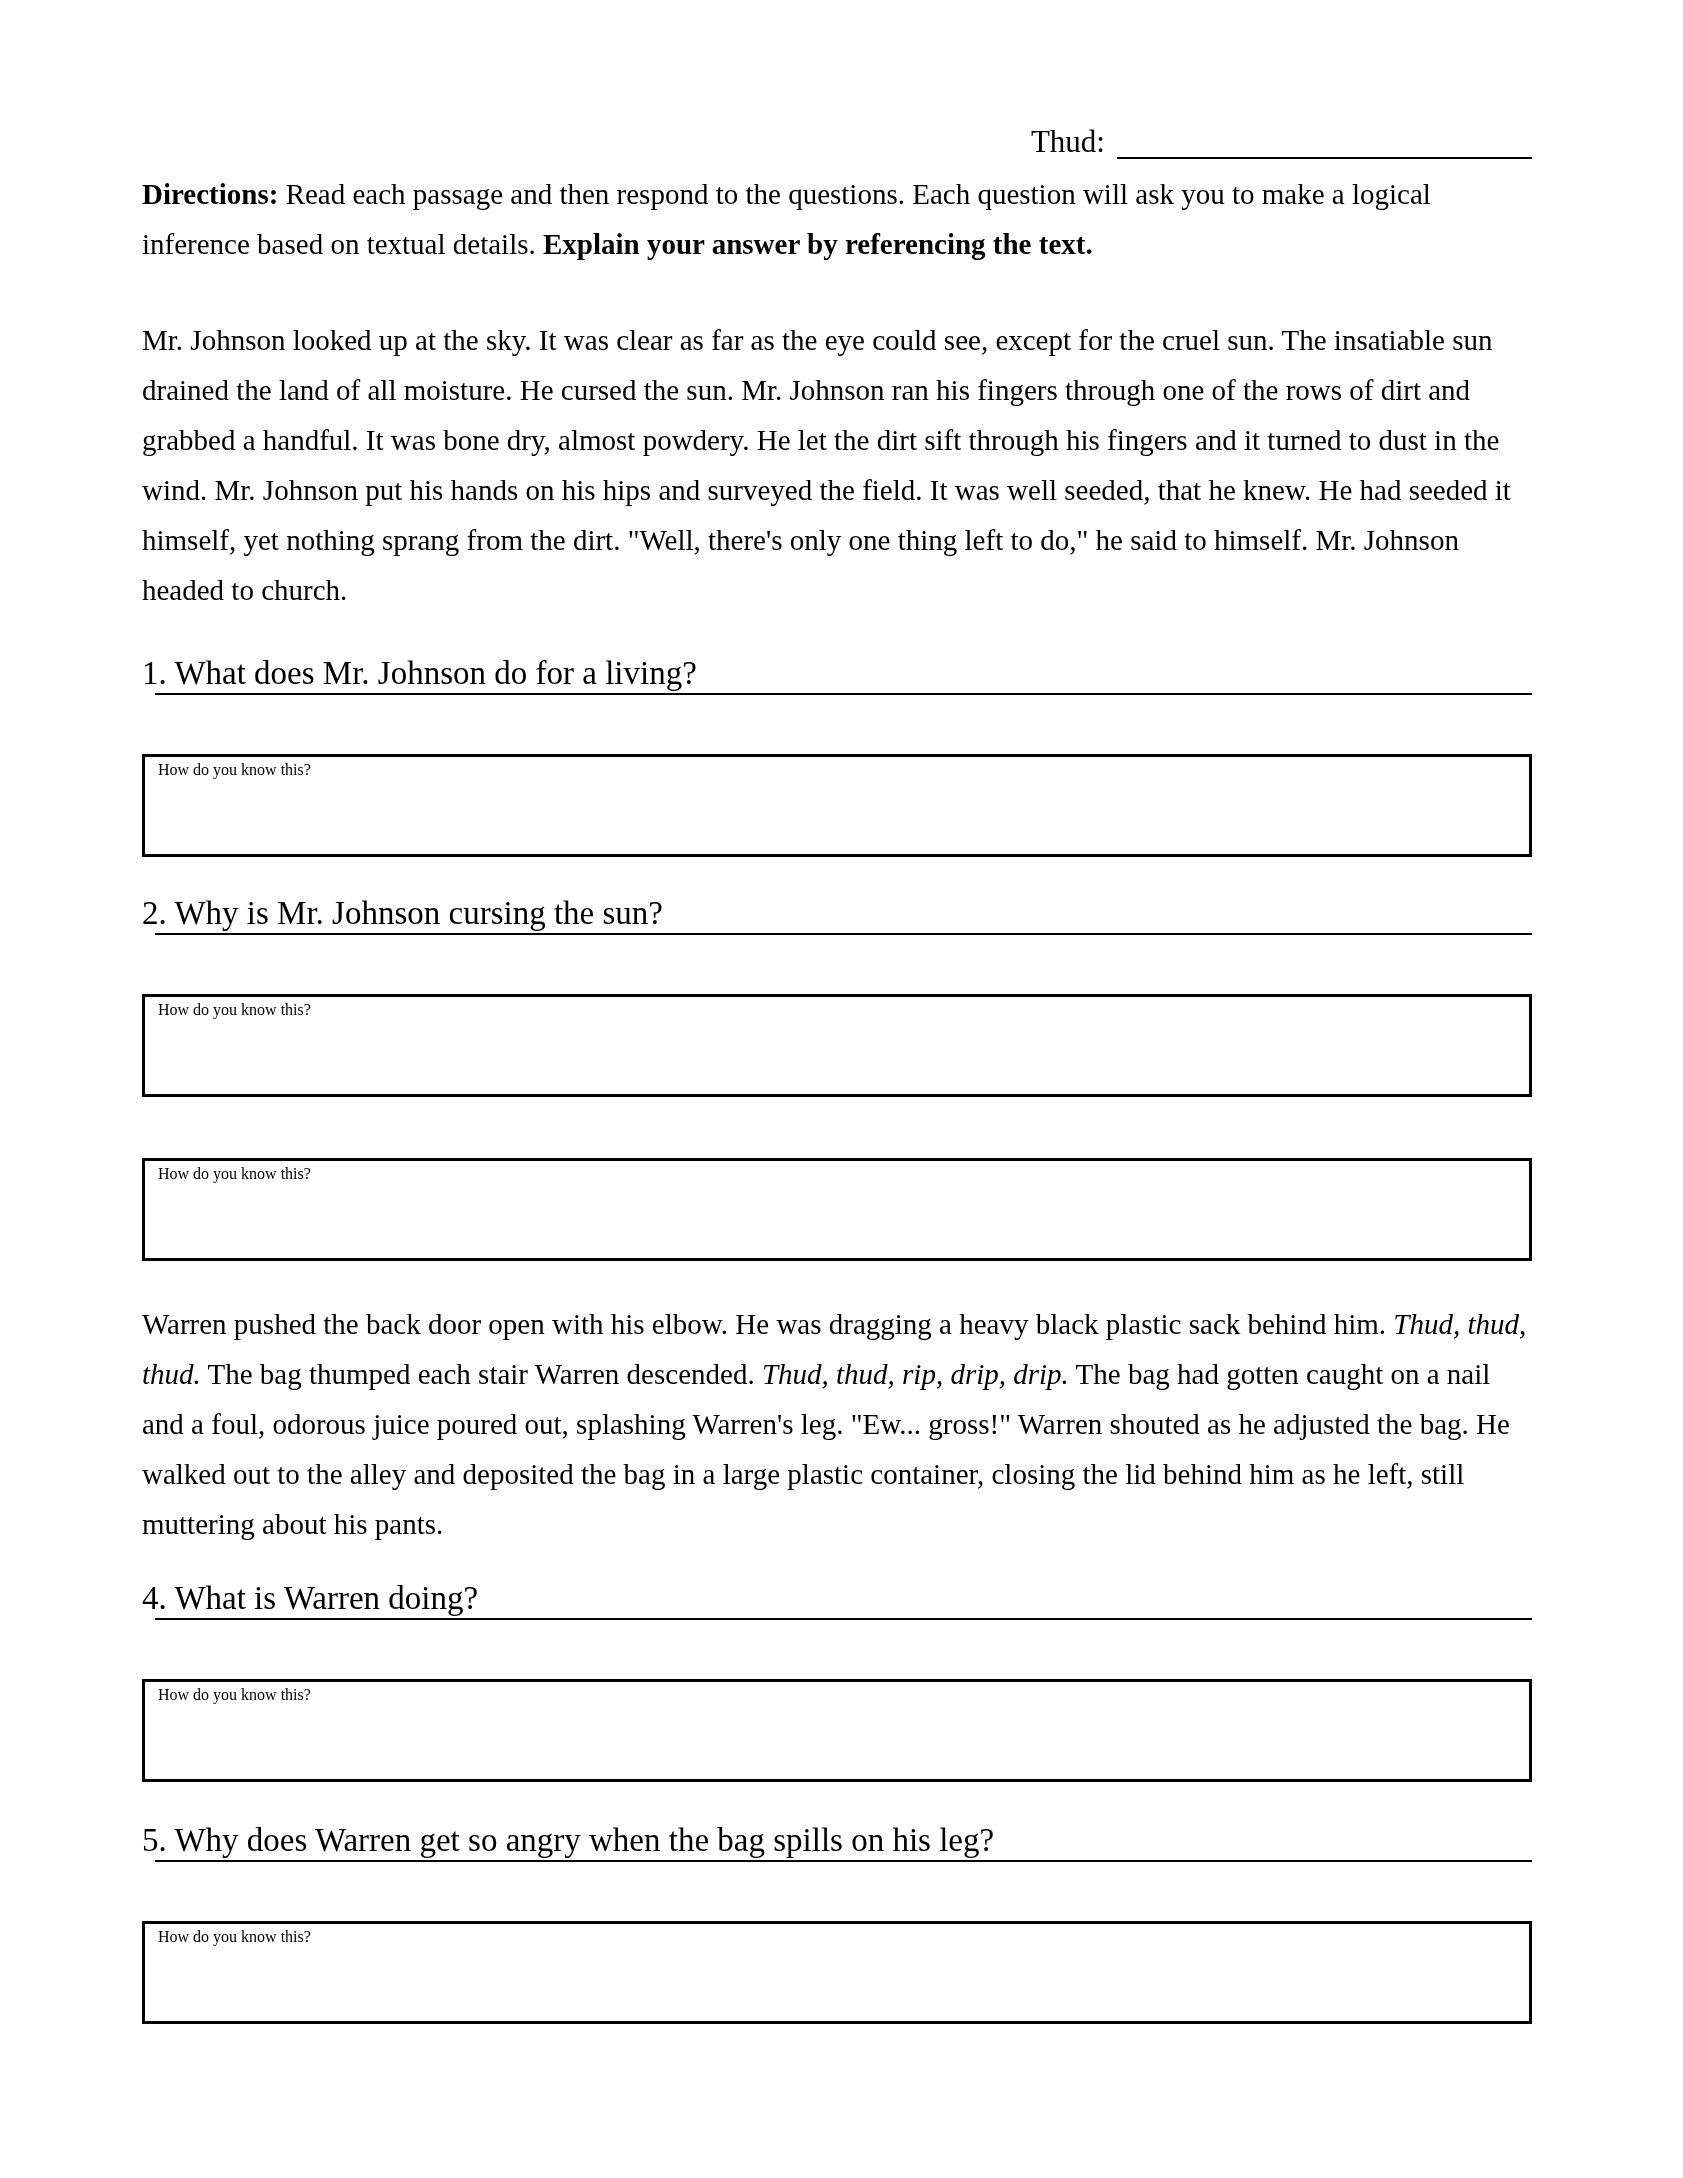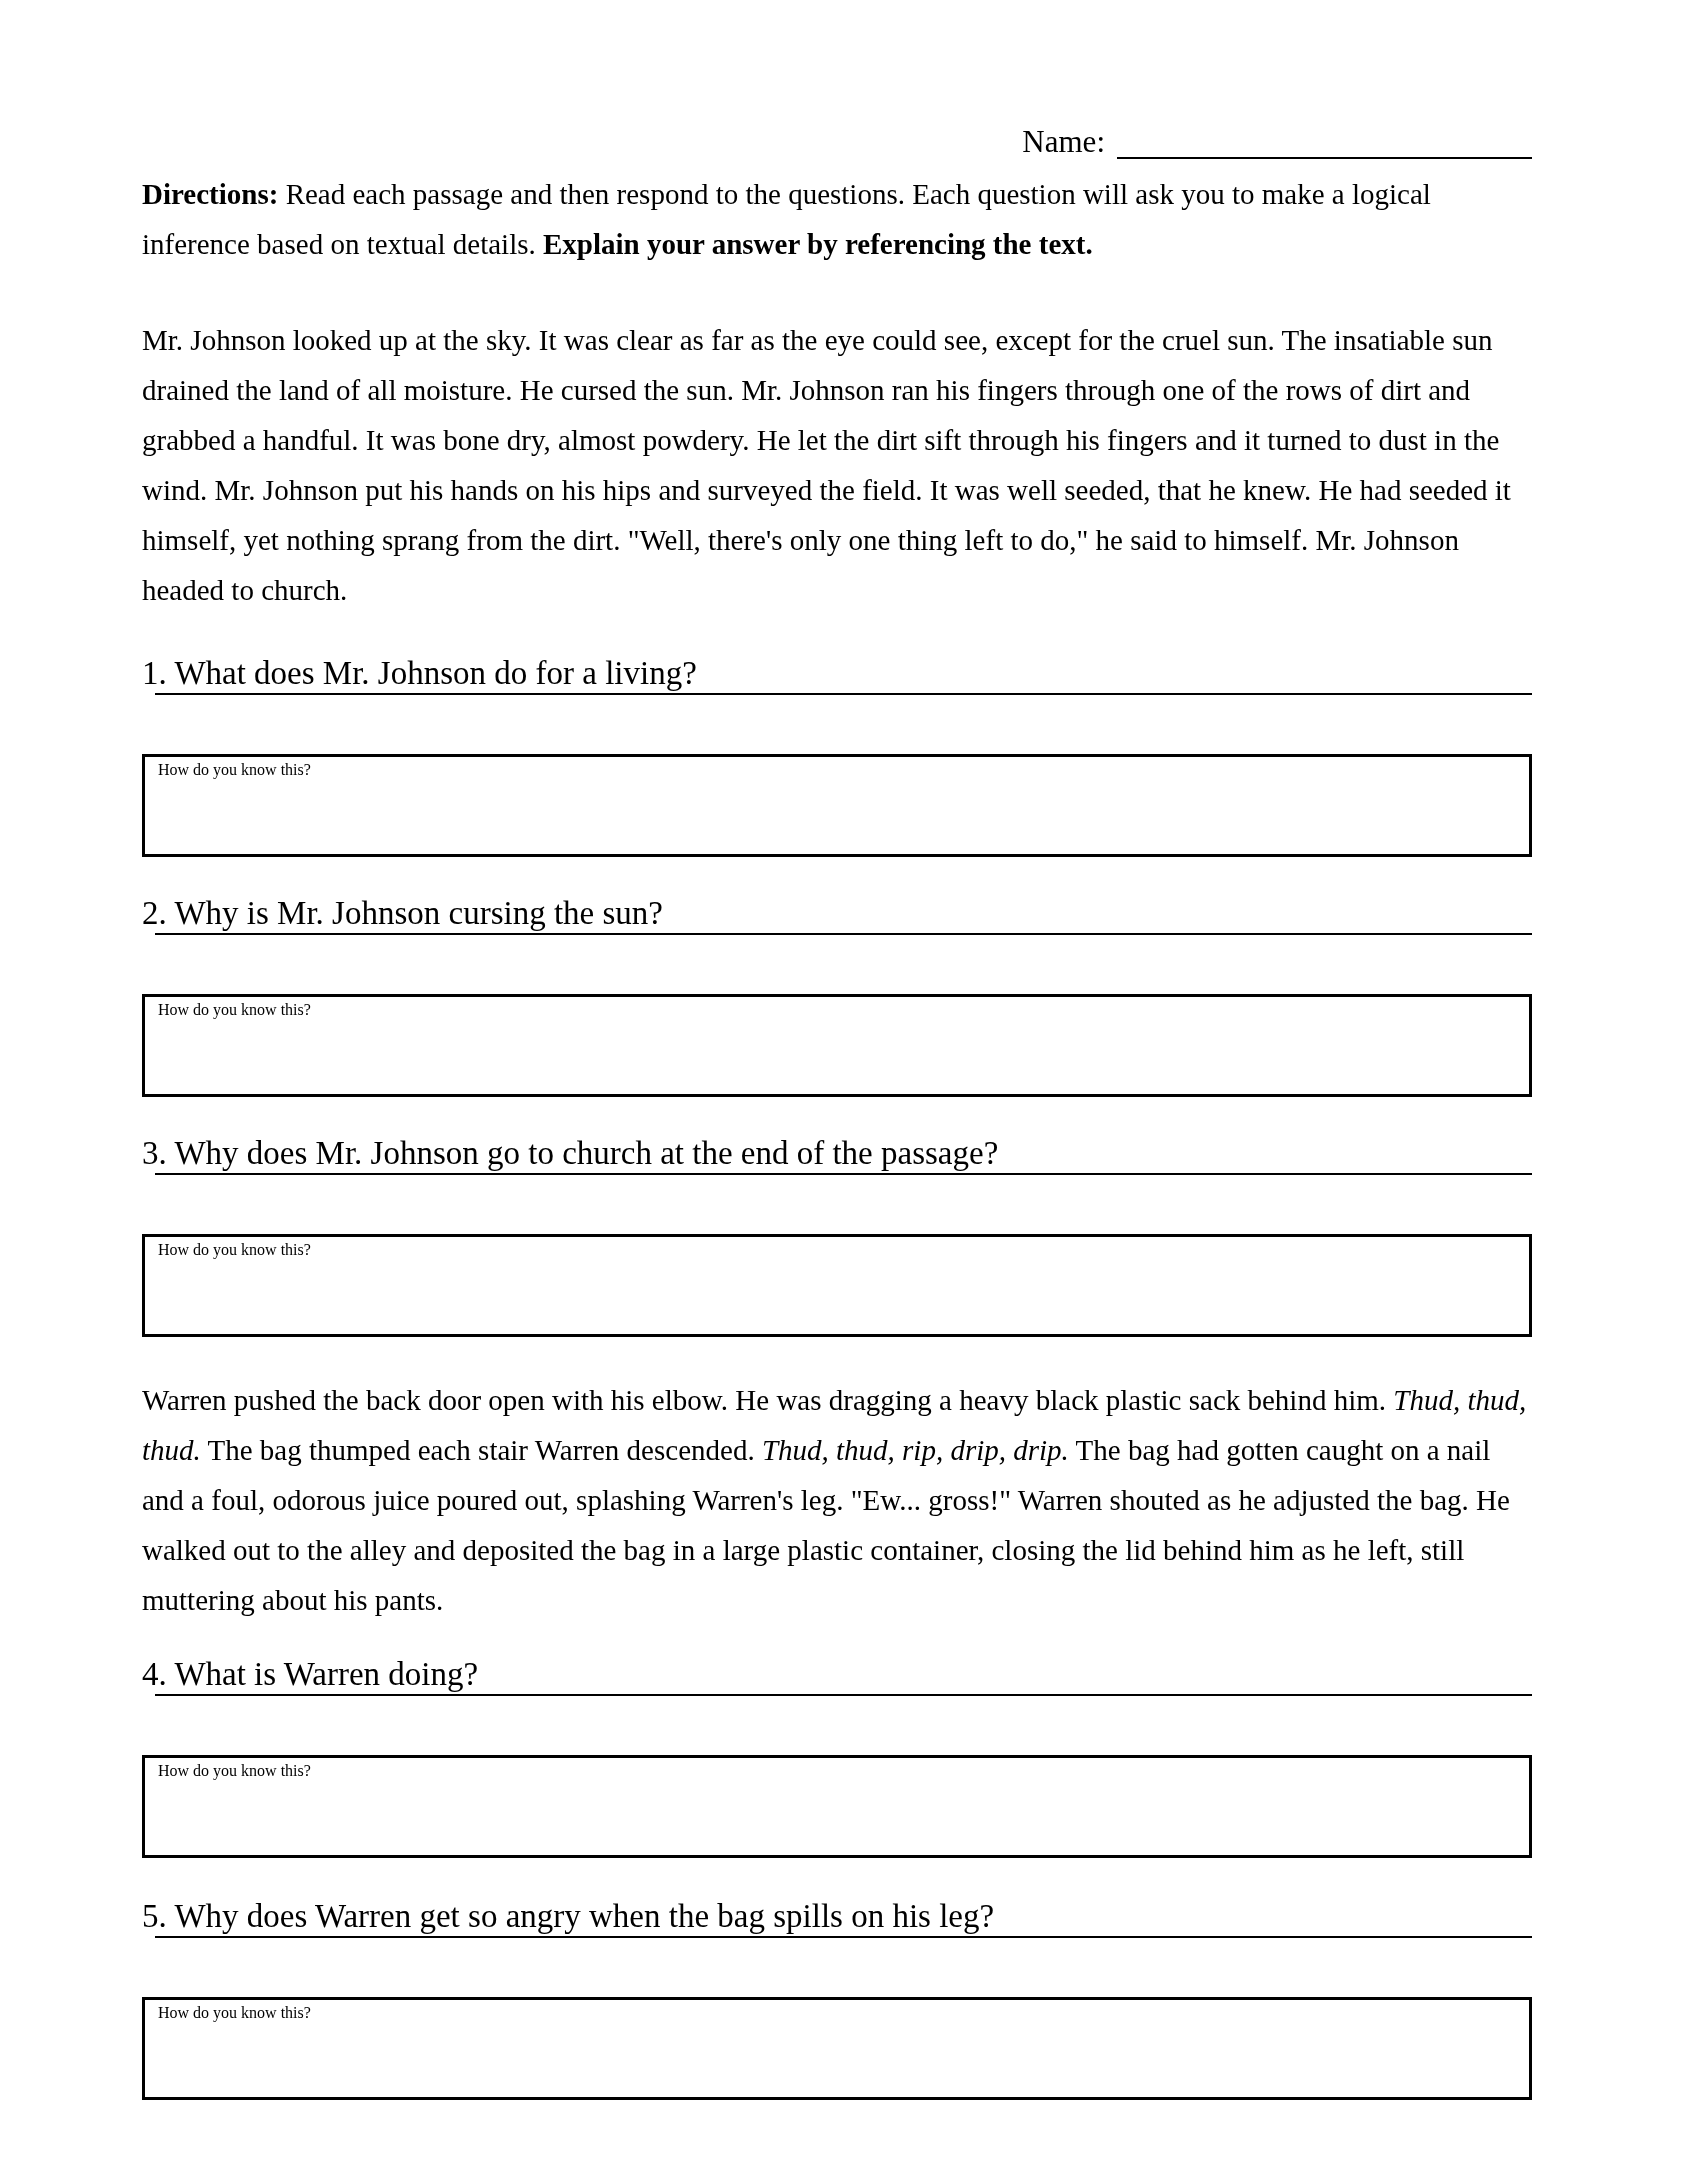--- a/index.html
+++ b/index.html
@@ -74,21 +74,21 @@
     line-height: 19px;
     padding: 3px 0 0 13px;
   }
 </style>
 </head>
 <body>
 
 <div class="page">
 
   <div class="name-row">
-    <span>Name:</span>
+    <span>Thud:</span>
     <span class="name-line"></span>
   </div>
 
 
   <p class="body-text directions"><span class="bold">Directions:</span><span> Read each passage and then respond to the questions. Each question will ask you to make a logical inference based on textual details. </span><span class="bold">Explain your answer by referencing the text.</span></p>
 
   <p class="body-text passage-1">Mr. Johnson looked up at the sky. It was clear as far as the eye could see, except for the cruel sun. The insatiable sun drained the land of all moisture. He cursed the sun. Mr. Johnson ran his fingers through one of the rows of dirt and grabbed a handful. It was bone dry, almost powdery. He let the dirt sift through his fingers and it turned to dust in the wind. Mr. Johnson put his hands on his hips and surveyed the field. It was well seeded, that he knew. He had seeded it himself, yet nothing sprang from the dirt. "Well, there's only one thing left to do," he said to himself. Mr. Johnson headed to church.</p>
 
   <div class="q-row q-first">
     <span class="q-text">1. What does Mr. Johnson do for a living?</span>
@@ -99,24 +99,20 @@
   </div>
 
   <div class="q-row q-after-box">
     <span class="q-text">2. Why is Mr. Johnson cursing the sun?</span>
     <span class="q-blank"></span>
   </div>
   <div class="answer-box">
     <div class="box-label">How do you know this?</div>
   </div>
 
-  <div class="q-row q-after-box">
-    <span class="q-text">3. Why does Mr. Johnson go to church at the end of the passage?</span>
-    <span class="q-blank"></span>
-  </div>
   <div class="answer-box">
     <div class="box-label">How do you know this?</div>
   </div>
 
   <p class="body-text passage-2"><span>Warren pushed the back door open with his elbow. He was dragging a heavy black plastic sack behind him. </span><span class="italic">Thud, thud, thud.</span><span> The bag thumped each stair Warren descended. </span><span class="italic">Thud, thud, rip, drip, drip.</span><span> The bag had gotten caught on a nail and a foul, odorous juice poured out, splashing Warren's leg. "Ew... gross!" Warren shouted as he adjusted the bag. He walked out to the alley and deposited the bag in a large plastic container, closing the lid behind him as he left, still muttering about his pants.</span></p>
 
   <div class="q-row q-after-passage">
     <span class="q-text">4. What is Warren doing?</span>
     <span class="q-blank"></span>
   </div>

